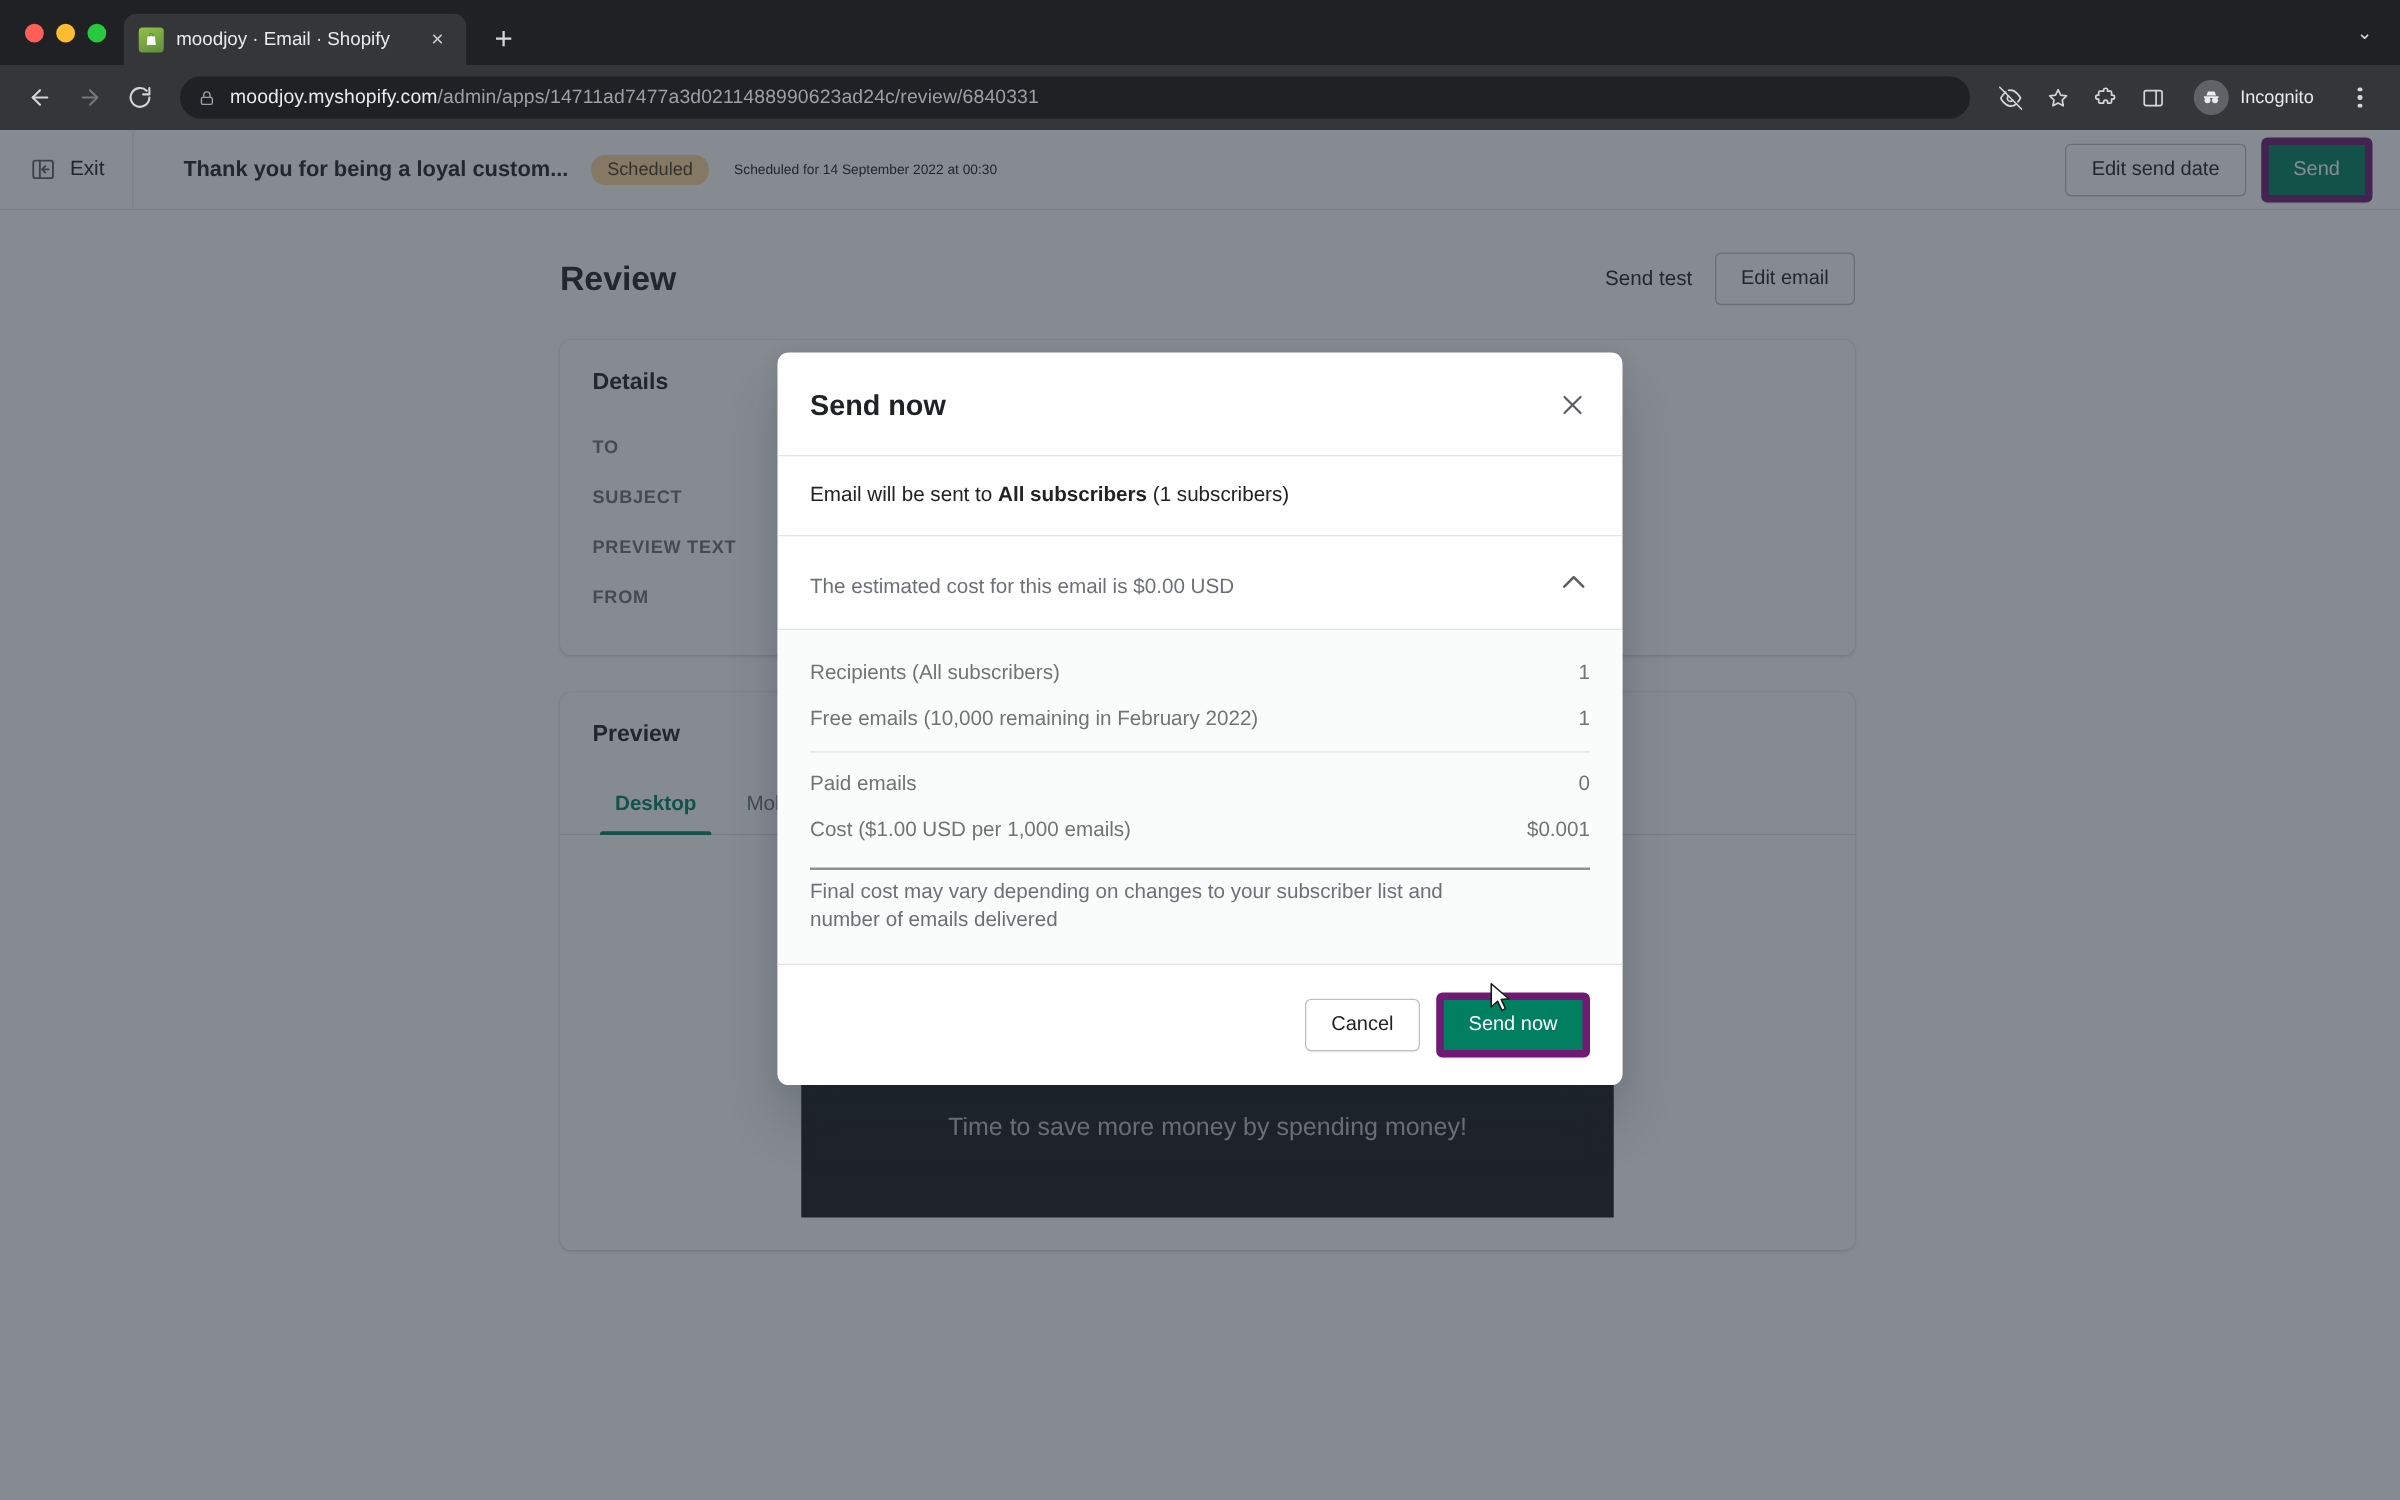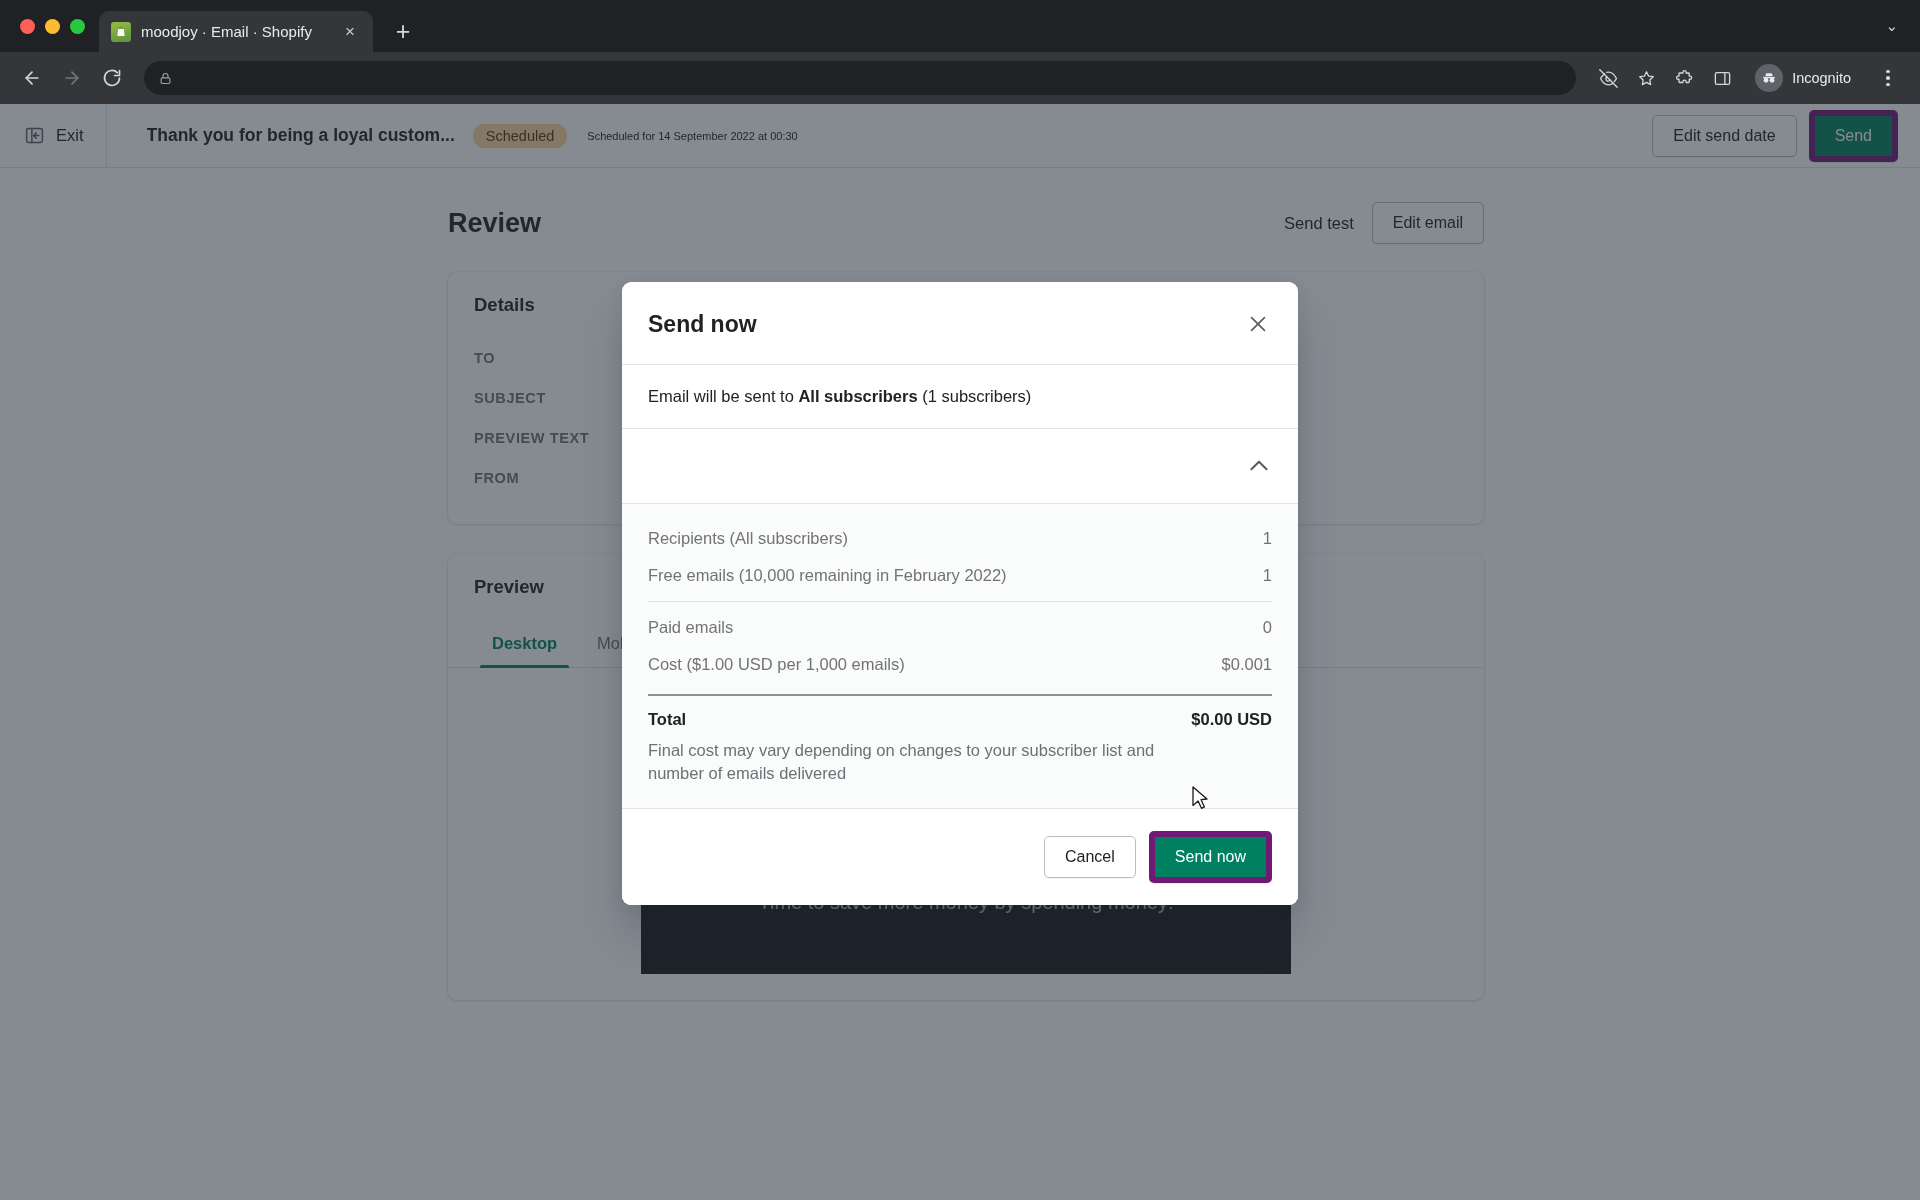--- a/index.html
+++ b/index.html
@@ -258,20 +258,21 @@
         </svg>
     </div>
 
     <div class="omnibox">
       <span class="lock">
         <svg viewBox="0 0 24 24">
             <rect x="5" y="11" width="14" height="9" rx="2"></rect>
             <path d="M8 11V8a4 4 0 018 0v3"></path>
           </svg>
       </span>
+      <span class="url"><span class="host">moodjoy.myshopify.com</span><span>/admin/apps/14711ad7477a3d0211488990623ad24c/review/6840331</span></span>
     </div>
 
     <div class="toolbar-icons">
       <div class="ticon">
         <svg viewBox="0 0 24 24">
             <path d="M17.9 17.9A10.1 10.1 0 0112 20C6 20 2 12 2 12a19 19 0 015.1-6.1"></path>
             <path d="M9.9 4.2A10.5 10.5 0 0112 4c6 0 10 8 10 8a19.3 19.3 0 01-2.6 3.8"></path>
             <path d="M1 1l22 22"></path>
             <path d="M9.9 9.9a3 3 0 104.2 4.2"></path>
           </svg>
@@ -377,20 +378,21 @@
               </svg>
           </div>
         </div>
 
         <div class="modal-sect">
           <div class="sent-to"><span>Email will be sent to </span><b>All subscribers</b><span> (1 subscribers)</span></div>
         </div>
 
         <div class="accordion">
           <div class="acc-text">
+            <div class="acc-sub">The estimated cost for this email is $0.00 USD</div>
           </div>
           <div class="acc-chevron">
             <svg viewBox="0 0 24 24">
                 <path d="M5 15l7-7 7 7"></path>
               </svg>
           </div>
         </div>
 
         <div class="breakdown">
           <div class="bd-row">
@@ -404,24 +406,20 @@
           <div class="bd-div"></div>
           <div class="bd-row">
             <span class="lbl">Paid emails</span>
             <span class="val">0</span>
           </div>
           <div class="bd-row">
             <span class="lbl">Cost ($1.00 USD per 1,000 emails)</span>
             <span class="val">$0.001</span>
           </div>
           <div class="bd-div strong"></div>
-          <div class="bd-total">
-            <span class="lbl">Total</span>
-            <span class="val">$0.00 USD</span>
-          </div>
           <div class="bd-note">Final cost may vary depending on changes to your subscriber list and number of emails delivered</div>
         </div>
 
         <div class="modal-footer">
           <button class="btn">Cancel</button>
           <button class="btn btn-primary">Send now</button>
         </div>
 
       </div>
     </div>

